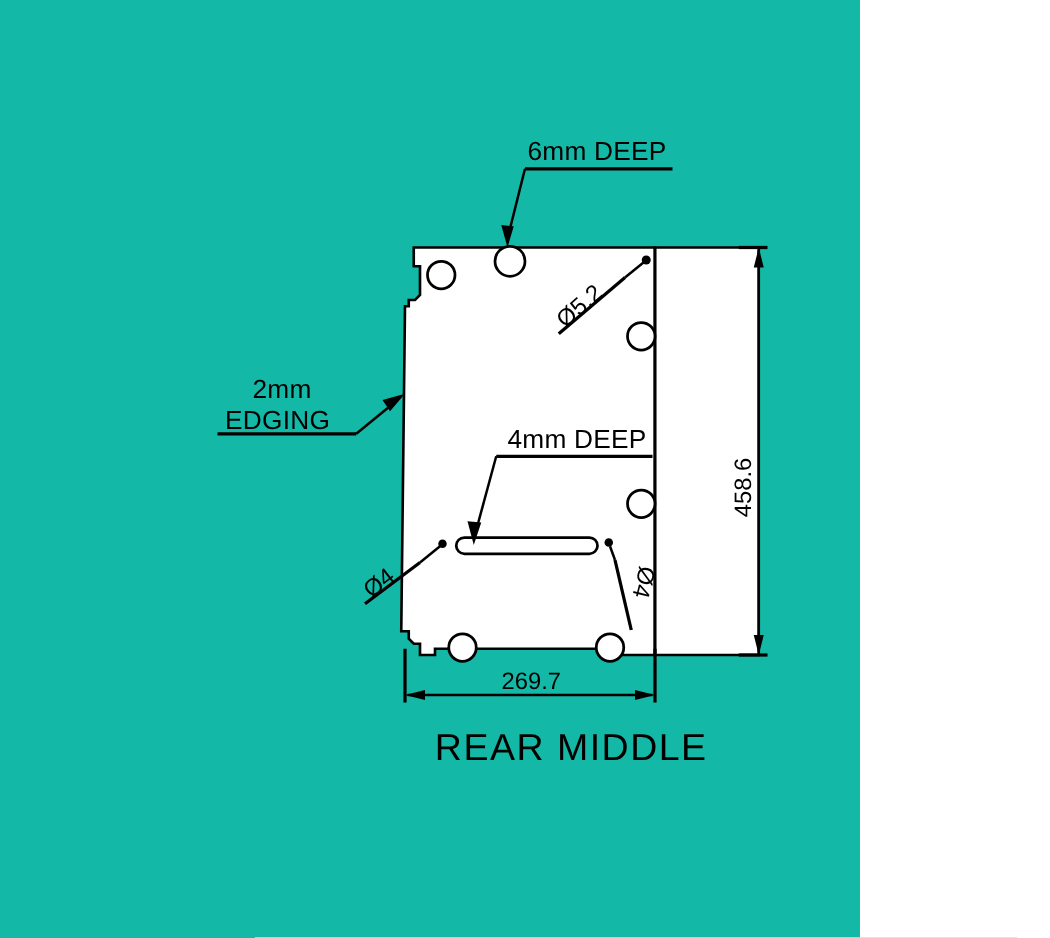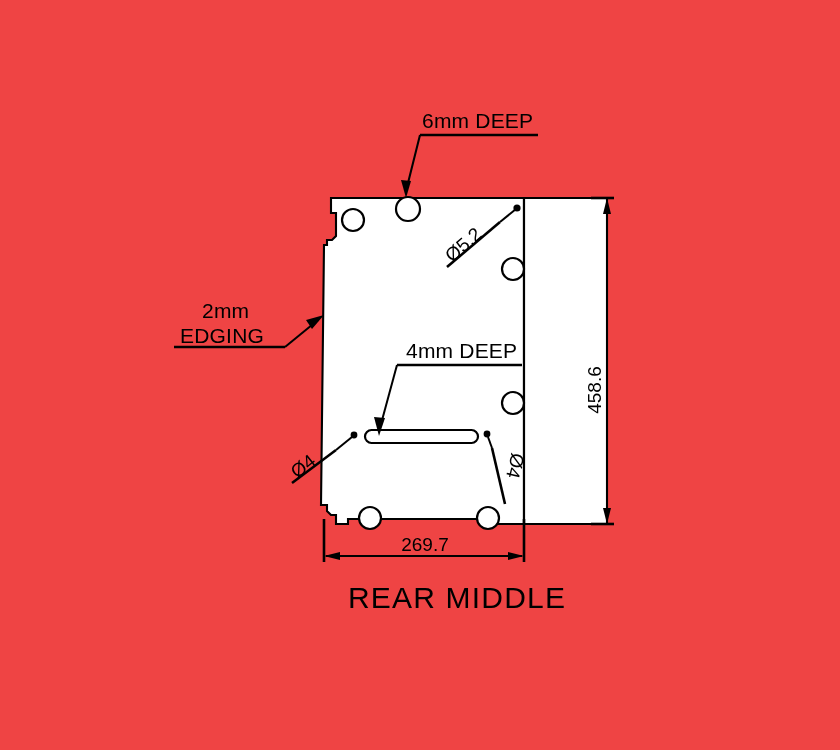--- a/index.html
+++ b/index.html
@@ -8,23 +8,23 @@
     background: #ffffff;
   }
   body {
     width: 840px;
     height: 750px;
     font-family: "Liberation Sans", sans-serif;
     overflow: hidden;
   }
   #drawing-root {
     position: relative;
-    width: 840px;
+    width: 688px;
     height: 750px;
-    background: #ef4444;
+    background: #14b8a6;
   }
   svg#cad {
     display: block;
     width: 840px;
     height: 750px;
   }
   .part-outline {
     fill: #ffffff;
     stroke: #000000;
     stroke-width: 2.1;

